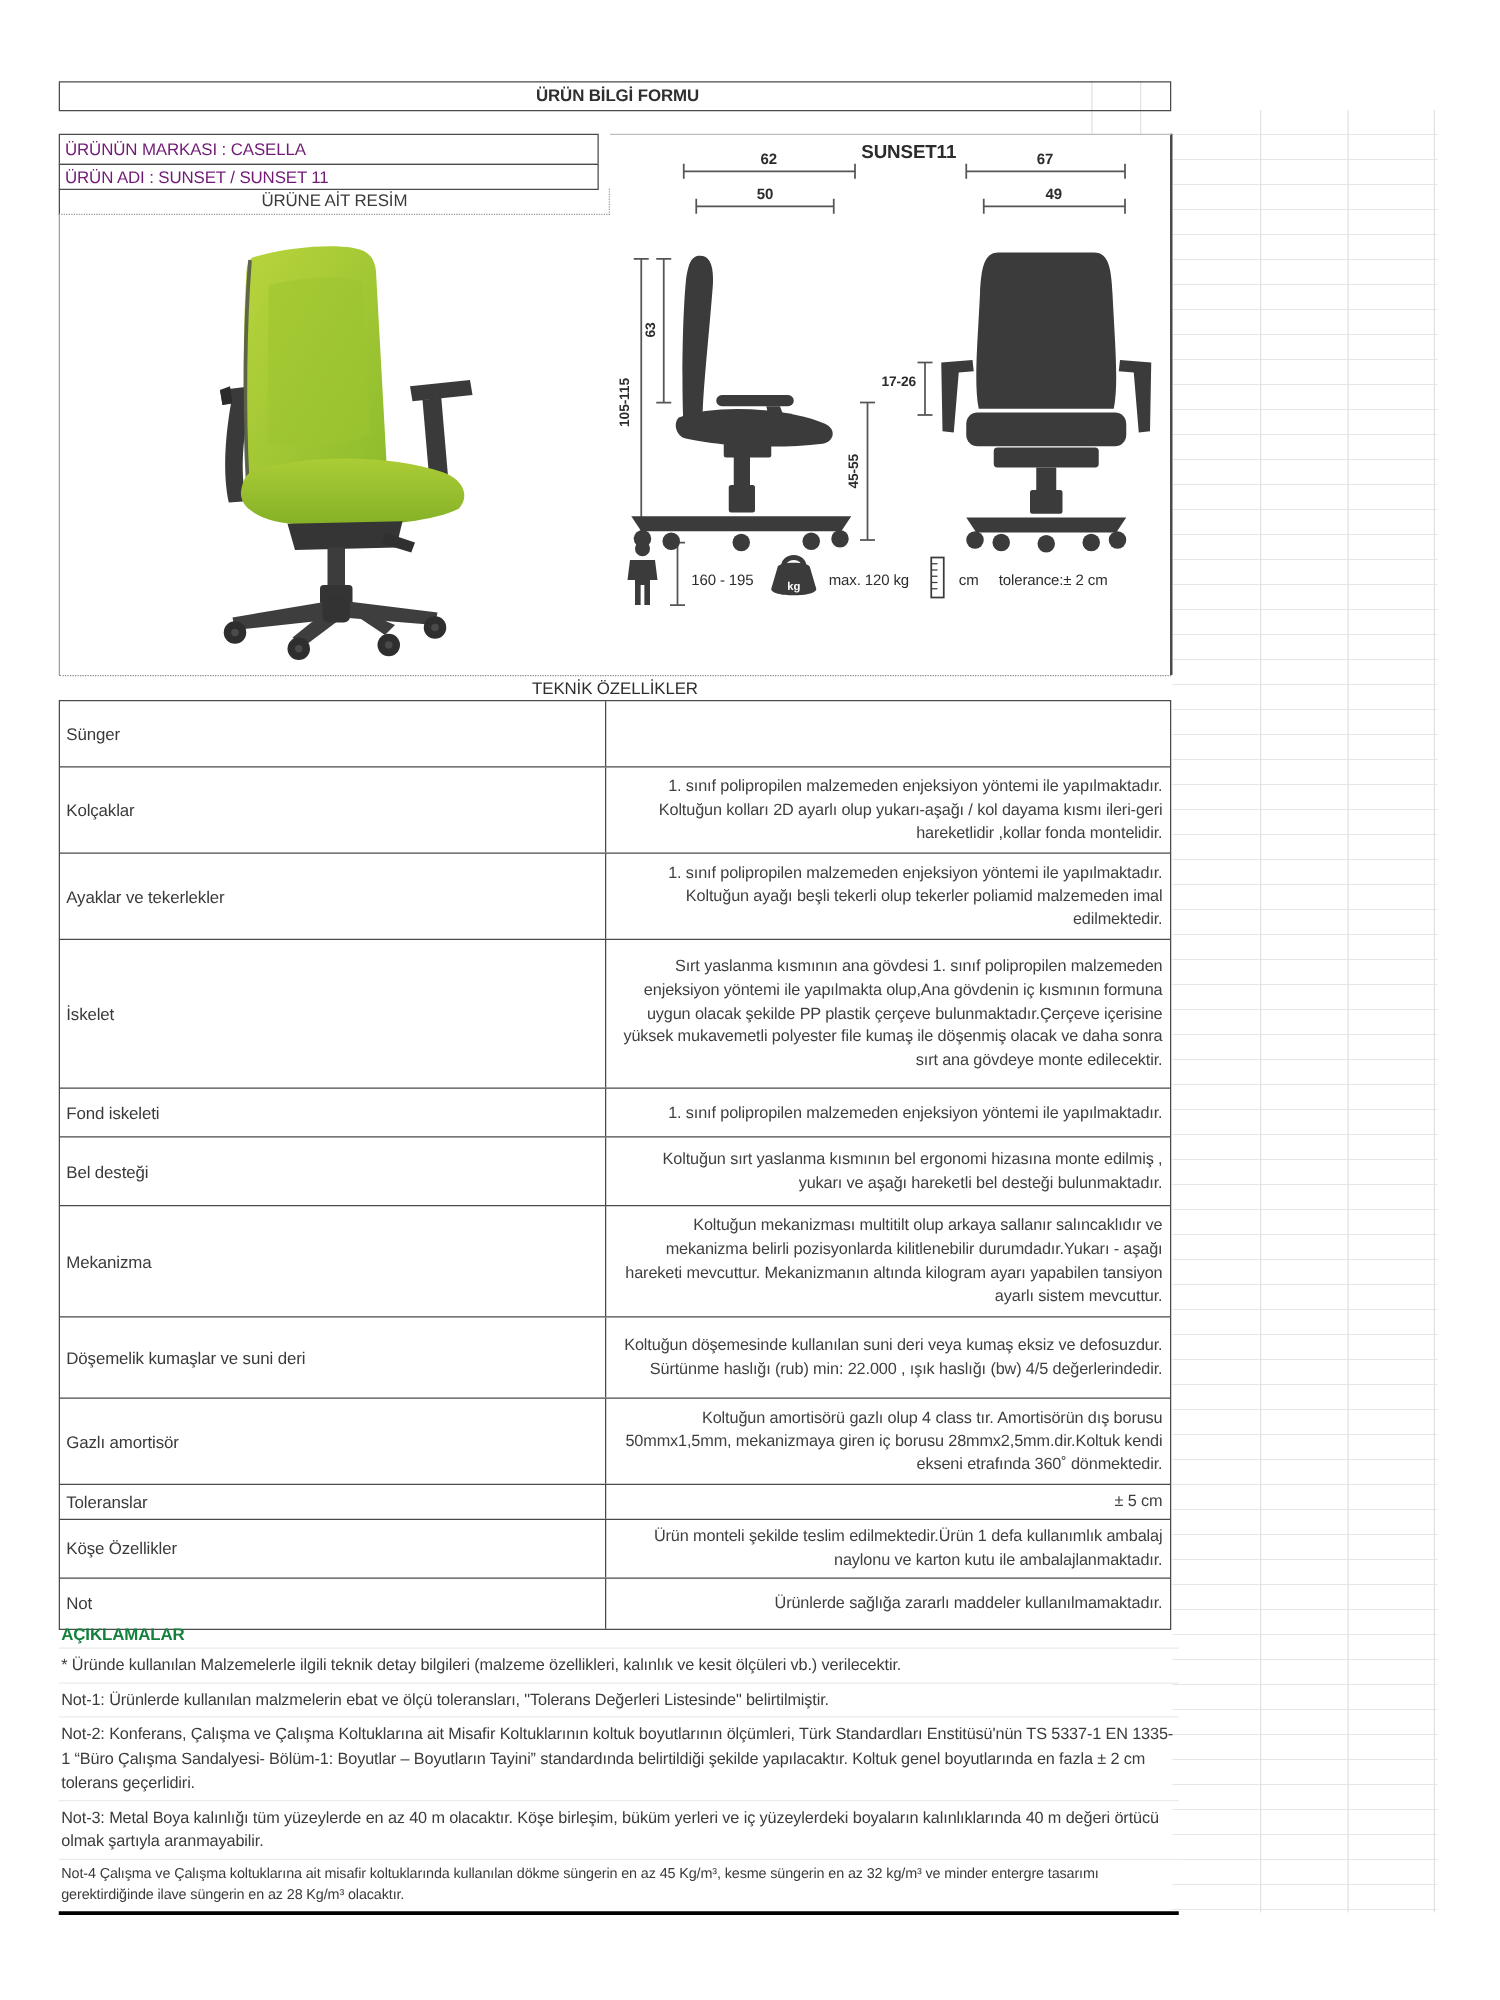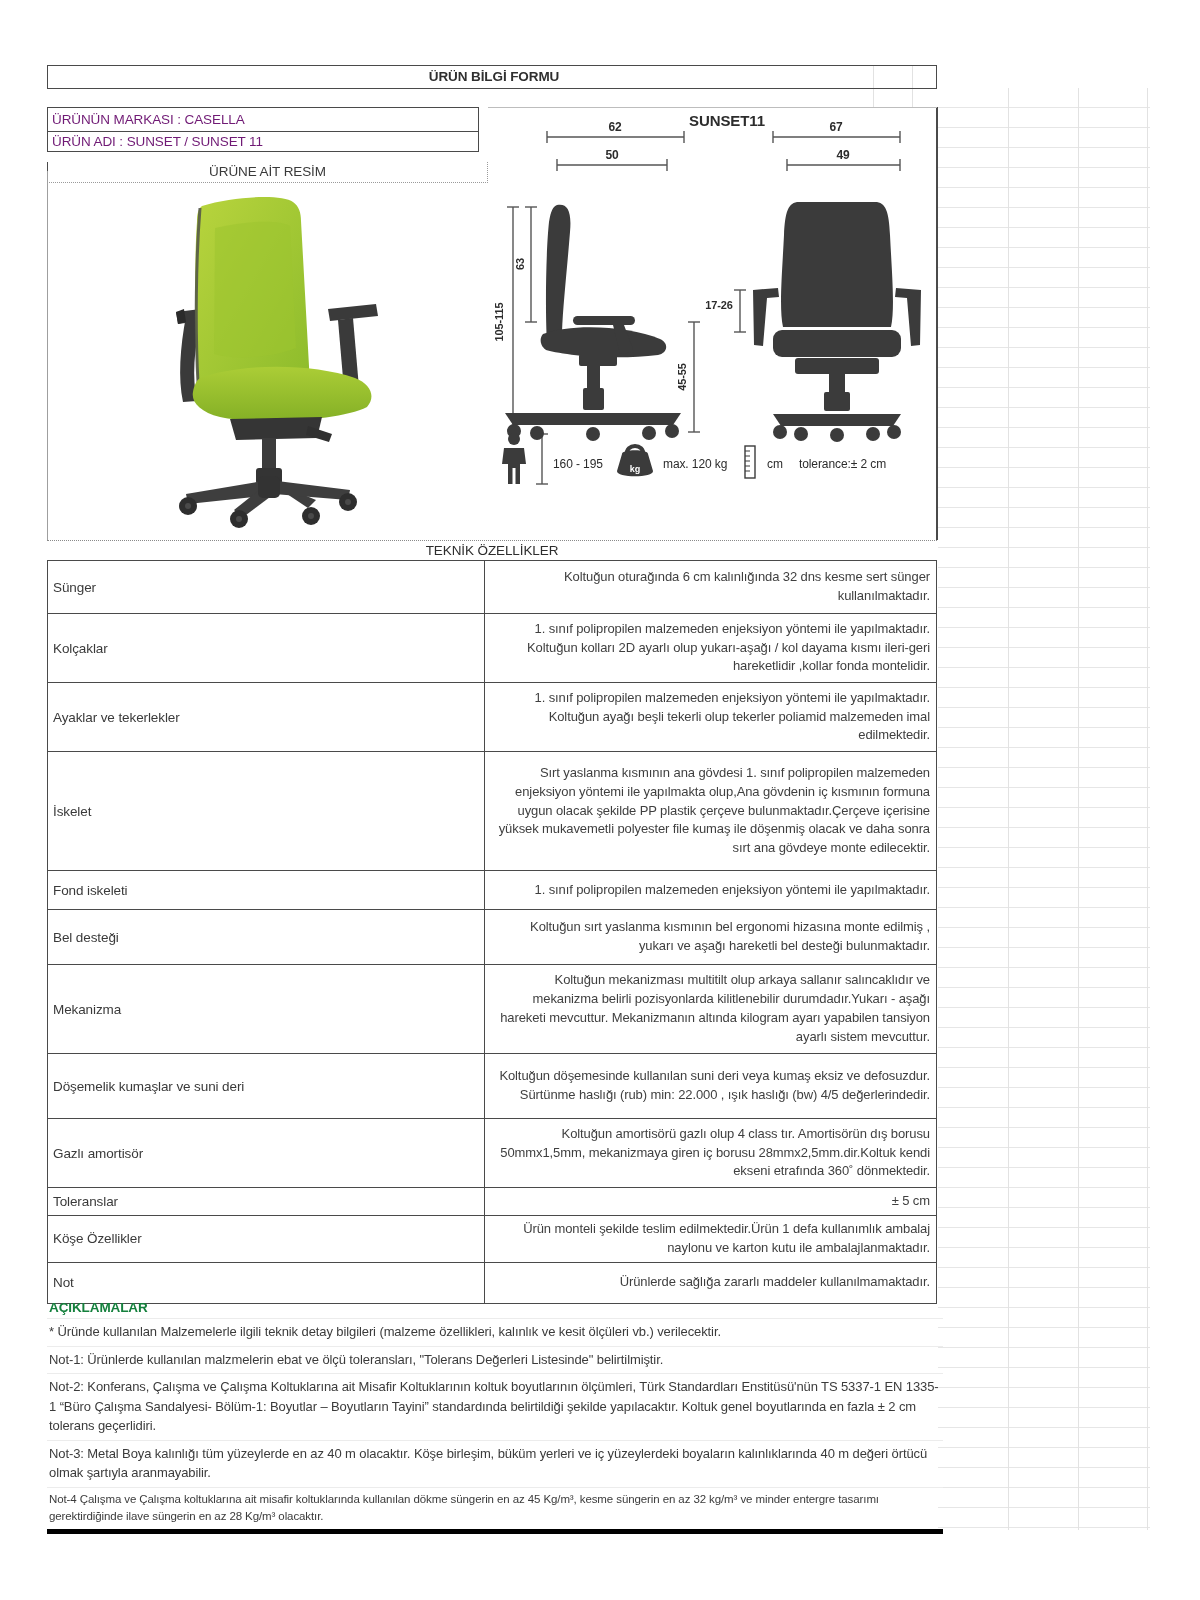--- a/index.html
+++ b/index.html
@@ -23,21 +23,21 @@
     border:1.5px solid #4a4a4a;font-weight:bold;font-size:13.5px;
     line-height:21px;padding-left:4px;color:#2f2f2f;text-align:center;
   }
   .info-box{
     left:47px;width:432px;border:1px solid #4a4a4a;
     font-size:13.5px;color:#701a75;padding-left:4px;background:#fff;
   }
   .info-brand{top:107px;height:25px;line-height:23px;}
   .info-name{top:131px;height:21px;line-height:19px;}
   .info-caption{
-    left:47px;top:162px;width:441px;height:21px;line-height:19px;
+    left:47px;top:151px;width:441px;height:21px;line-height:19px;
     border-left:1px solid #4a4a4a;border-right:1px dotted #9a9a9a;border-bottom:1px dotted #9a9a9a;
     text-align:center;font-size:13.5px;color:#3a3a3a;
   }
   .pic-left-border{left:47px;top:171px;width:1px;height:369px;background:#9f9f9f;}
   .pic-right-border{left:936px;top:107px;width:1.5px;height:433px;background:#4a4a4a;}
   .pic-top-faint{left:488px;top:107px;width:449px;height:1px;background:#bdbdbd;}
 
   
   .spec-header{
     left:47px;top:540px;width:890px;height:20px;
@@ -57,21 +57,21 @@
     display:flex;flex-direction:column;justify-content:center;
   }
 
   
   .notes{left:47px;top:1298px;width:896px;}
   .notes-title{font-weight:bold;font-size:13.5px;color:#15803d;padding:2px 0 3px 2px;}
   .note-item{
     font-size:13px;line-height:1.5;color:#3b3b3b;
     padding:3px 2px 4px 2px;border-top:1px solid #ececec;
   }
-  .note-item:last-child{font-size:11.5px;border-bottom:5px solid #000000;}
+  .note-item:last-child{font-size:11.5px;border-bottom:3px solid #000000;}
 
   svg text{font-family:"Liberation Sans","DejaVu Sans",sans-serif;}
 </style>
 </head>
 <body>
 
 <div class="abs right-grid">
   <div class="abs vline" style="left:70px;top:0;height:100%;"></div>
   <div class="abs vline" style="left:140px;top:0;height:100%;"></div>
   <div class="abs vline" style="left:209px;top:0;height:100%;"></div>
@@ -253,21 +253,20 @@
     <text x="280" y="368" font-size="12" fill="#2c2c2c">cm</text>
     <text x="312" y="368" font-size="12" fill="#2c2c2c">tolerance:± 2 cm</text>
   </g>
 </svg>
 
 <div class="abs spec-header">TEKNİK ÖZELLİKLER</div>
 
 <div class="abs spec-table">
   <div class="spec-row" style="min-height:52px">
     <div class="spec-label">Sünger</div>
-    <div class="spec-value">Koltuğun oturağında 6 cm  kalınlığında 32 dns kesme sert sünger kullanılmaktadır.</div>
   </div>
   <div class="spec-row" style="min-height:68px">
     <div class="spec-label">Kolçaklar</div>
     <div class="spec-value"> 1. sınıf polipropilen malzemeden enjeksiyon yöntemi ile yapılmaktadır. Koltuğun kolları 2D ayarlı olup yukarı-aşağı / kol dayama kısmı ileri-geri hareketlidir ,kollar  fonda montelidir.</div>
   </div>
   <div class="spec-row" style="min-height:68px">
     <div class="spec-label">Ayaklar ve tekerlekler</div>
     <div class="spec-value"> 1. sınıf polipropilen malzemeden enjeksiyon yöntemi ile yapılmaktadır. Koltuğun ayağı beşli tekerli olup tekerler poliamid malzemeden imal edilmektedir.</div>
   </div>
   <div class="spec-row" style="min-height:118px">

